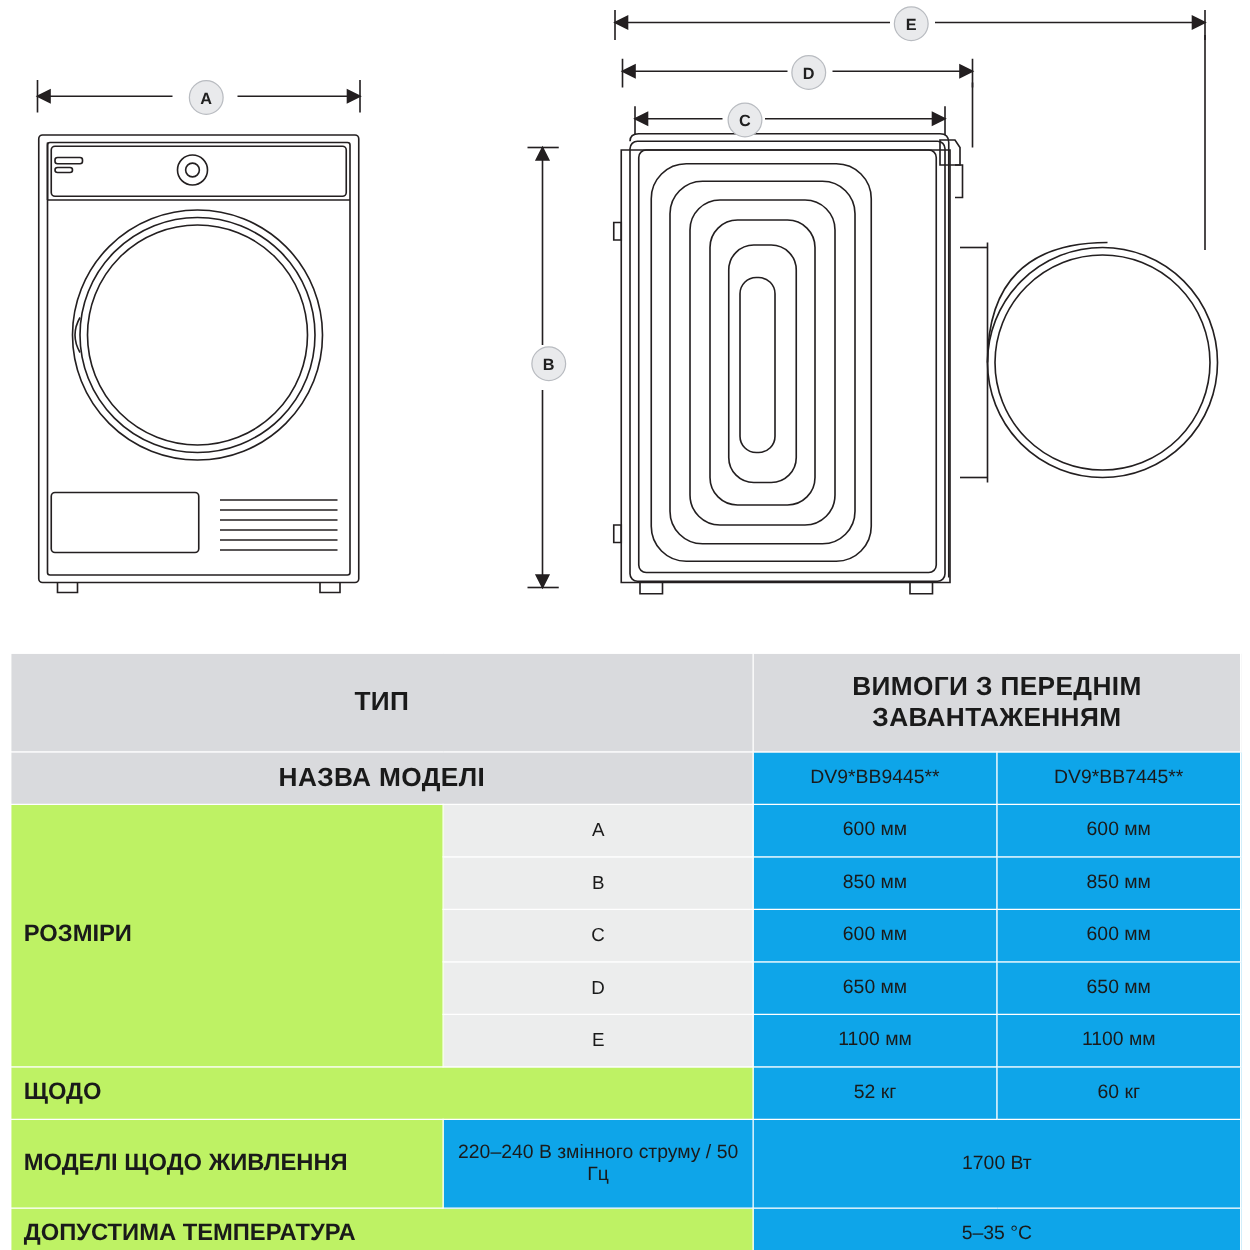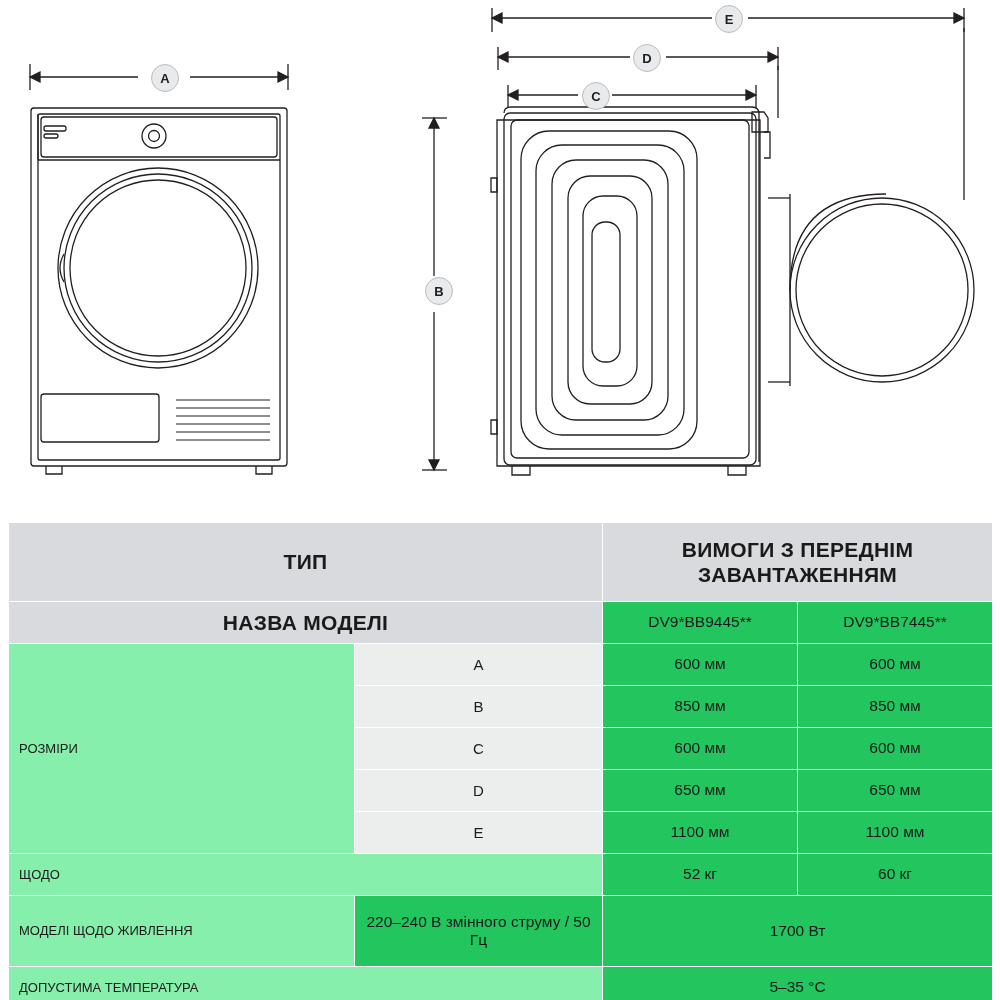--- a/index.html
+++ b/index.html
@@ -60,38 +60,38 @@
     font-size: 15px;
     table-layout: fixed;
   }
   .spec-table td {
     border: 1px solid #ffffff;
     padding: 8px 10px;
     vertical-align: middle;
     line-height: 1.2;
   }
   .lbl {
-    background: #86efac;
-    font-weight: normal;
-    font-size: 13px;
+    background: #bef264;
+    font-weight: bold;
+    font-size: 19px;
   }
   .lbl-center {
     background: #d9dadd;
     font-weight: bold;
     text-align: center;
     font-size: 21px;
     letter-spacing: 0.3px;
   }
   .sub {
     background: #eceded;
     text-align: center;
     font-size: 15px;
   }
   .val {
-    background: #22c55e;
+    background: #0ea5e9;
     text-align: center;
     font-size: 15.5px;
   }
   .row-h { height: 42px; }
 </style>
 </head>
 <body>
 
 <div class="page">
 

